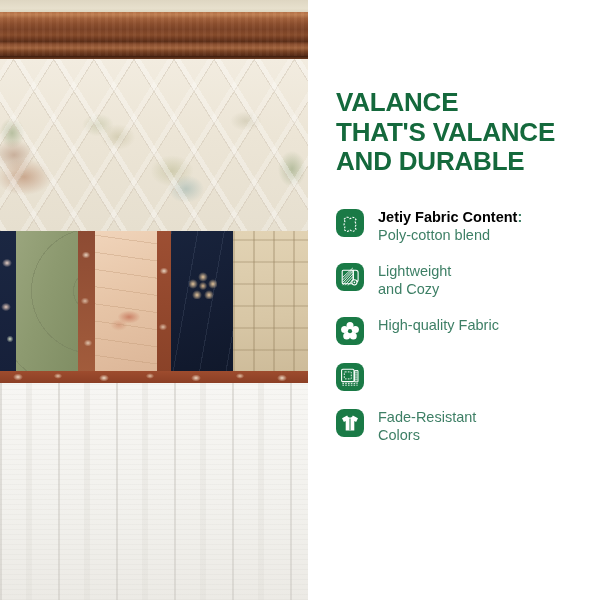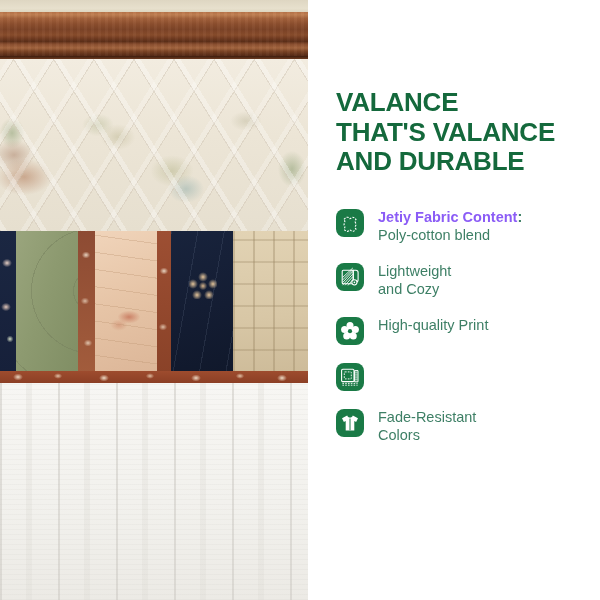--- a/index.html
+++ b/index.html
@@ -135,21 +135,21 @@
       color:#14693c;font-weight:bold;font-size:26px;line-height:1.14;
       letter-spacing:-.2px;}
   .headline div{white-space:nowrap;}
 
   .features{position:absolute;left:28px;top:208px;width:260px;}
   .feature{display:flex;align-items:flex-start;margin-bottom:17px;}
   .ficon{width:28px;height:28px;border-radius:8px;background:#1a7a46;
       flex:0 0 28px;margin-right:14px;position:relative;margin-top:1px;}
   .ficon svg{position:absolute;left:4px;top:4px;}
   .ftext{font-size:14.5px;line-height:1.24;color:#3d7f65;padding-top:1px;}
-  .ftext b{color:#8b5cf6;font-weight:bold;}
+  .ftext b{color:#000000;font-weight:bold;}
   .fcolon{color:#3d7f65;font-weight:bold;}
 </style>
 </head>
 <body>
 
 <div class="canvas">
 
   <div class="photo">
     <div class="wall"></div>
     <div class="cornice"></div>
@@ -214,21 +214,21 @@
               <circle cx="15.4" cy="8.5" r="3.5"></circle>
               <circle cx="13.3" cy="14.9" r="3.5"></circle>
               <circle cx="6.7" cy="14.9" r="3.5"></circle>
               <circle cx="4.6" cy="8.5" r="3.5"></circle>
               <circle cx="10" cy="10.2" r="4.2"></circle>
             </g>
             <circle cx="10" cy="10.2" r="2.1" fill="#1a7a46"></circle>
           </svg>
         </span>
         <span class="ftext">
-          <span>High-quality Print</span>
+          <span>High-quality Fabric</span>
         </span>
       </div>
 
       <div class="feature">
         <span class="ficon">
           <svg width="20" height="20" viewBox="0 0 20 20">
             <rect x="1.6" y="2.2" width="12.4" height="12.4" rx="1.2" fill="none" stroke="#fff" stroke-width="1.1"></rect>
             <rect x="4.3" y="4.9" width="7" height="7" rx=".6" fill="none" stroke="#fff" stroke-width=".9" stroke-dasharray="1.7 1.2"></rect>
             <path d="M14.6 3.6h3.4v11.2h-3.4z" fill="none" stroke="#fff" stroke-width="1"></path>
             <path d="M15.1 5.2h2.4M15.1 7.1h2.4M15.1 9h2.4M15.1 10.9h2.4M15.1 12.8h2.4" stroke="#fff" stroke-width=".8"></path>

